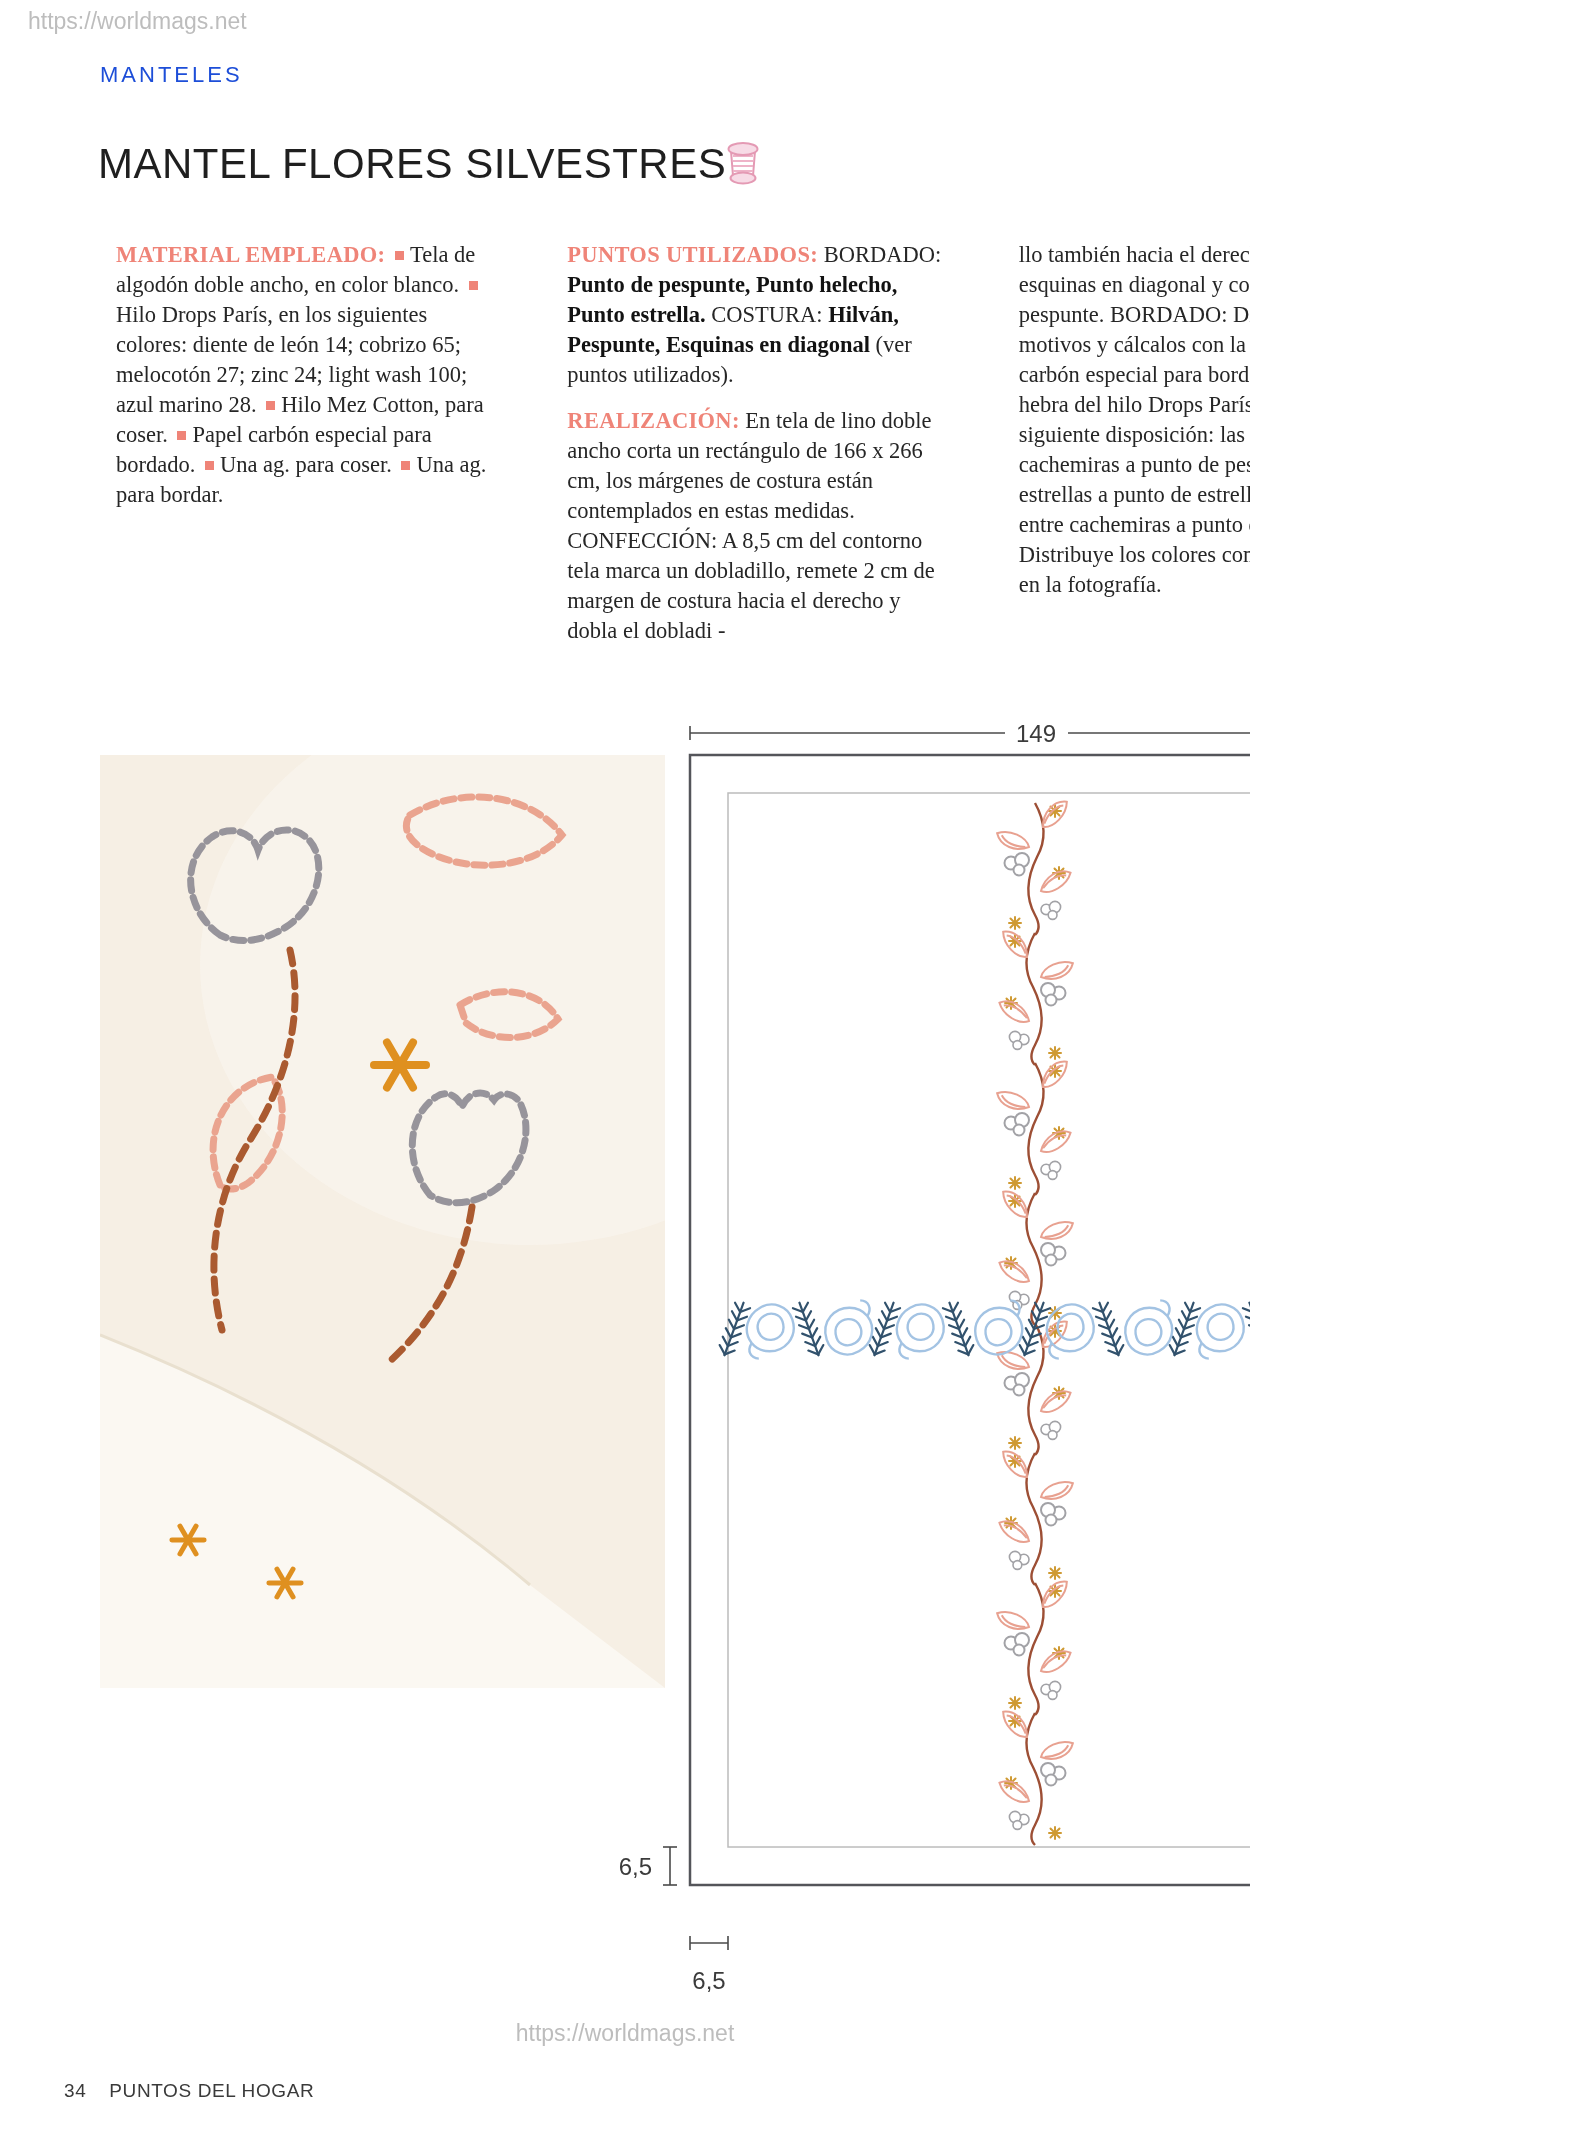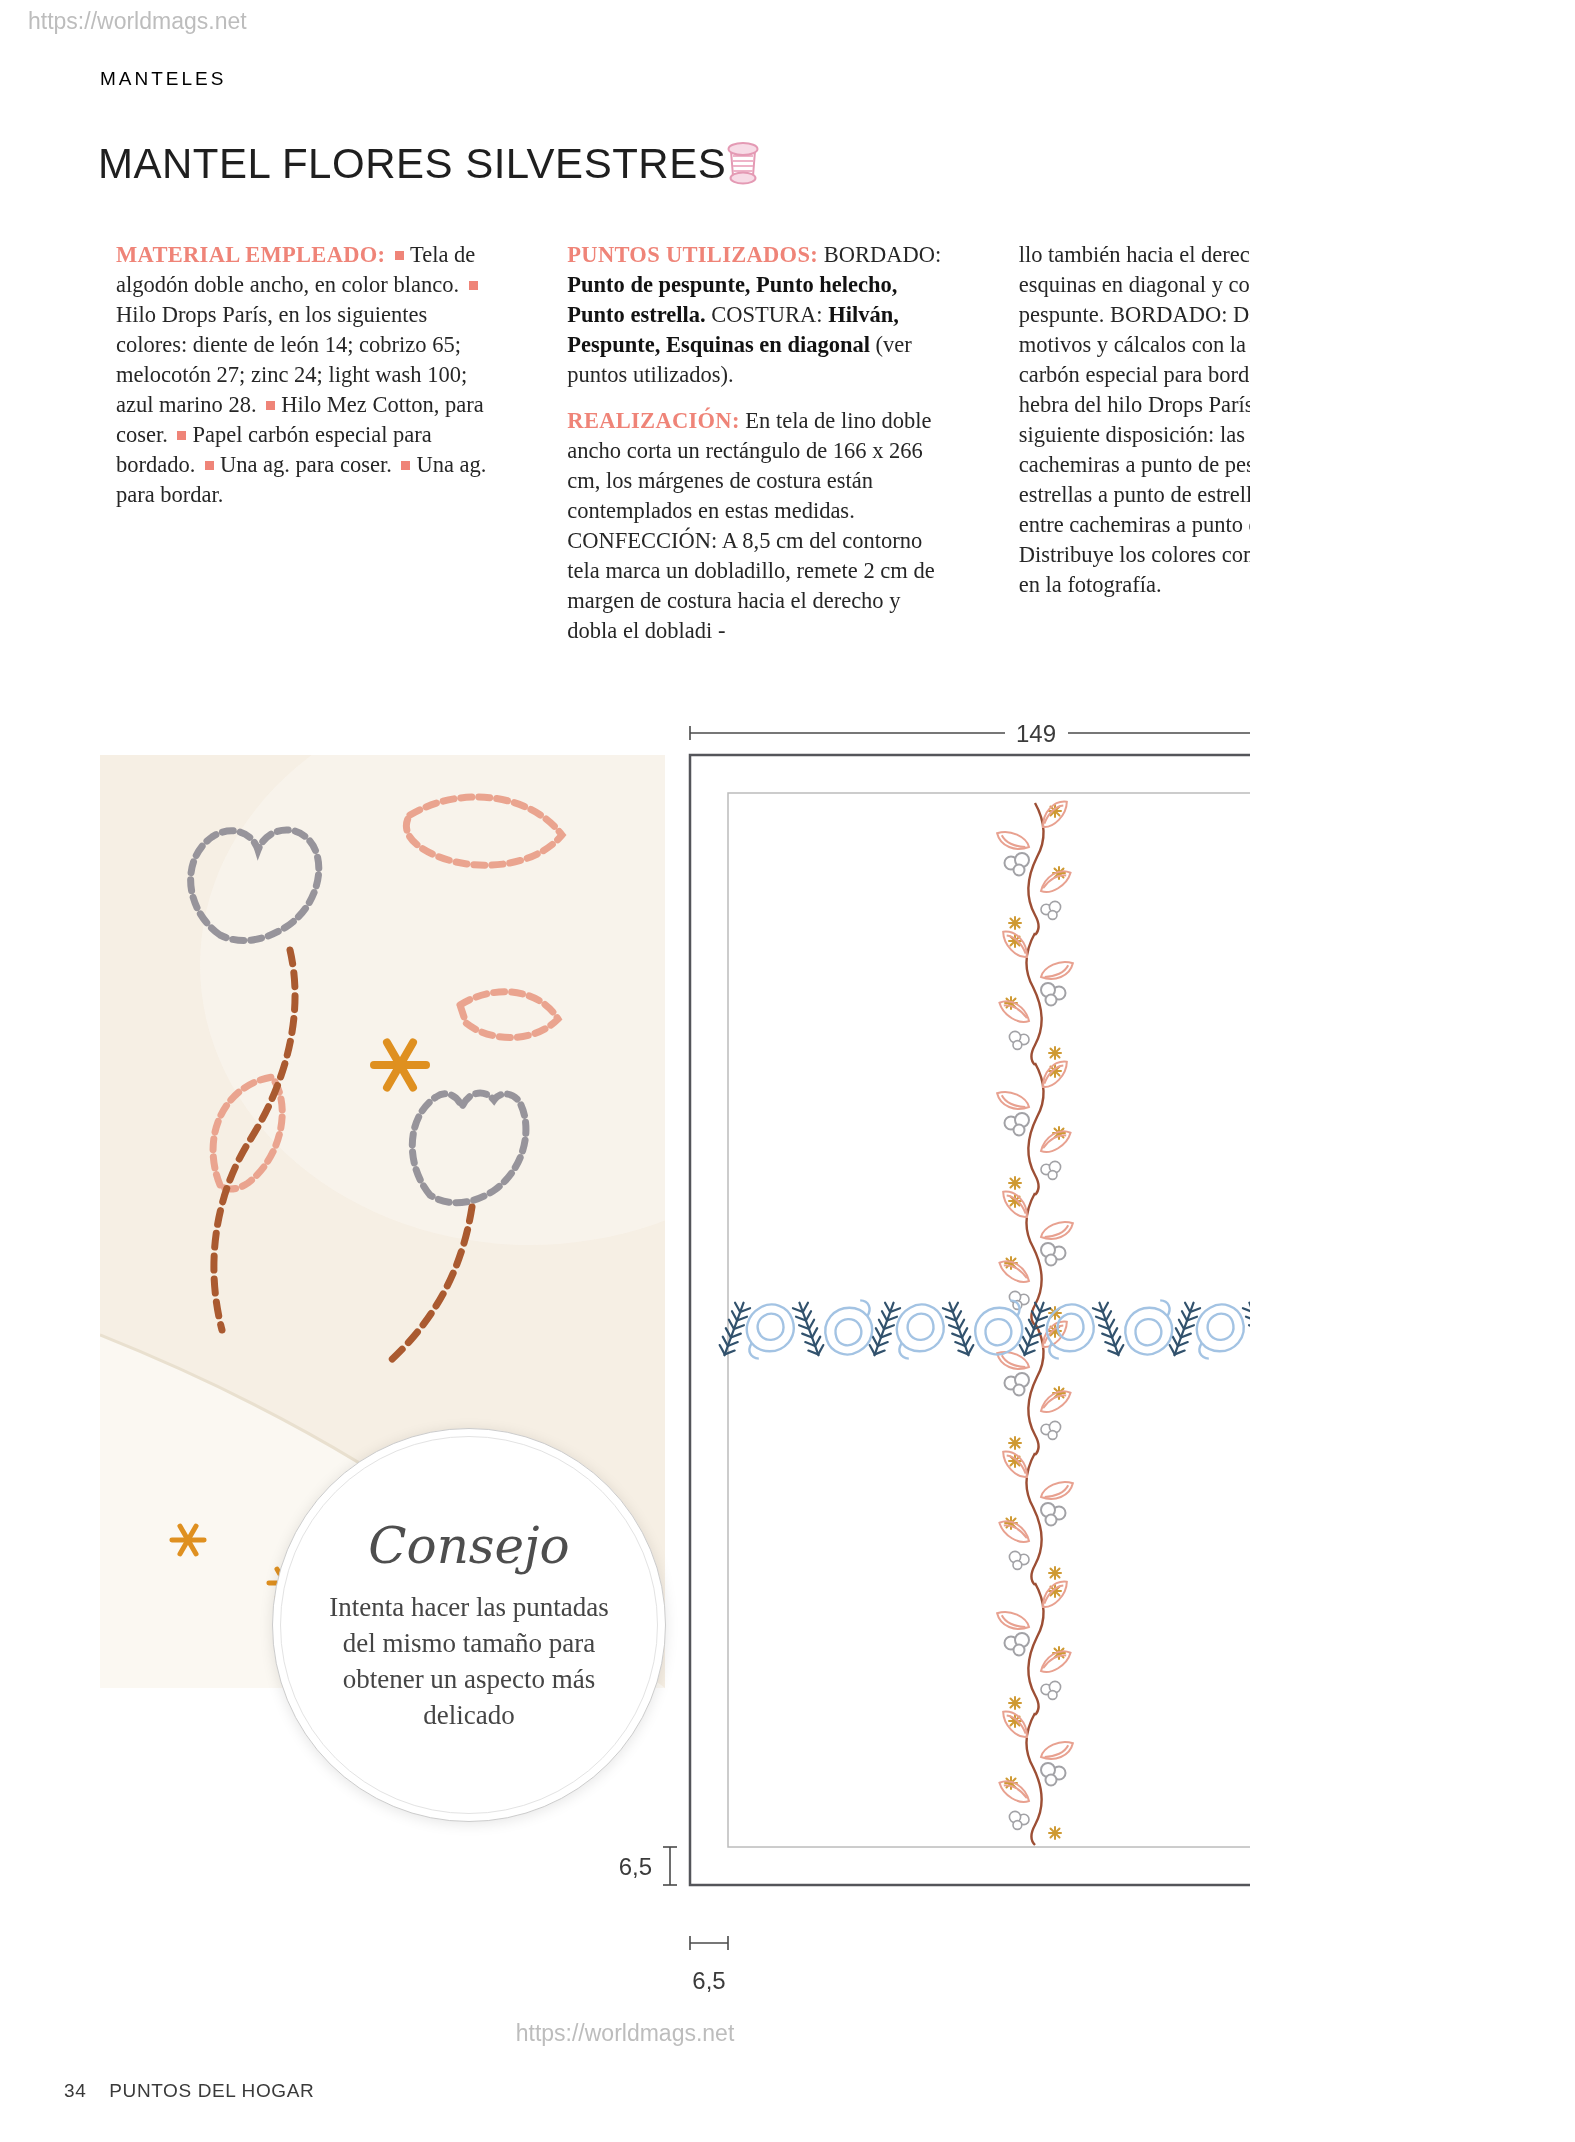--- a/index.html
+++ b/index.html
@@ -8,23 +8,23 @@
     font-family:"Liberation Serif", serif; overflow:hidden;
   }
   .watermark {
     position:absolute; font-family:"Liberation Sans", sans-serif;
     font-size:23px; color:#bdbdbd;
   }
   .wm-top { left:28px; top:8px; }
   .wm-bottom { left:50%; transform:translateX(-50%); top:2020px; }
 
   .section-label {
-    position:absolute; left:100px; top:68px;
-    font-family:"Liberation Sans", sans-serif; font-size:19px;
-    letter-spacing:3px; color:#000000;
+    position:absolute; left:100px; top:62px;
+    font-family:"Liberation Sans", sans-serif; font-size:22px;
+    letter-spacing:3px; color:#1d4ed8;
   }
   .title-row { position:absolute; left:98px; top:140px; display:flex; align-items:center; }
   .title {
     margin:0; font-family:"Liberation Sans", sans-serif; font-weight:400;
     font-size:42px; color:#1f1f1f; letter-spacing:0.5px;
   }
 
   .columns {
     position:absolute; left:100px; top:224px; width:1312px;
     display:grid; grid-template-columns:1fr 1fr 1fr; column-gap:42px;
@@ -144,24 +144,20 @@
         <path d="M330,440 C305,410 306,362 336,342 C346,335 357,340 362,352 C368,337 384,333 394,345 C401,335 416,338 421,350 C432,374 425,412 396,434 C374,450 348,452 330,440 Z" stroke="#97949b" stroke-width="7"></path>
         <path d="M190,195 C205,260 185,330 150,385 C115,440 105,510 122,575" stroke="#aa5a30" stroke-width="7" stroke-dasharray="14 9"></path>
         <path d="M372,452 C362,515 335,565 288,608" stroke="#aa5a30" stroke-width="7" stroke-dasharray="14 9"></path>
       </g>
       <use href="#pstar" transform="translate(300,310)"></use>
       <use href="#pstar" transform="translate(88,785) scale(0.62)"></use>
       <use href="#pstar" transform="translate(185,828) scale(0.62)"></use>
     </svg>
   </div>
 
-  <div class="tip-circle">
-    <div class="tip-title">Consejo</div>
-    <div class="tip-text">Intenta hacer las puntadas del mismo tamaño para obtener un aspecto más delicado</div>
-  </div>
 
   <svg class="diagram" width="830" height="1300" viewBox="0 0 830 1300">
     <defs>
       <g id="star" stroke="#cf9a33" stroke-width="2" stroke-linecap="round">
         <line x1="-6" y1="0" x2="6" y2="0"></line>
         <line x1="0" y1="-6" x2="0" y2="6"></line>
         <line x1="-4.5" y1="-4.5" x2="4.5" y2="4.5"></line>
         <line x1="-4.5" y1="4.5" x2="4.5" y2="-4.5"></line>
       </g>
       <g id="cleaf" fill="none" stroke="#e8a190" stroke-width="2">

